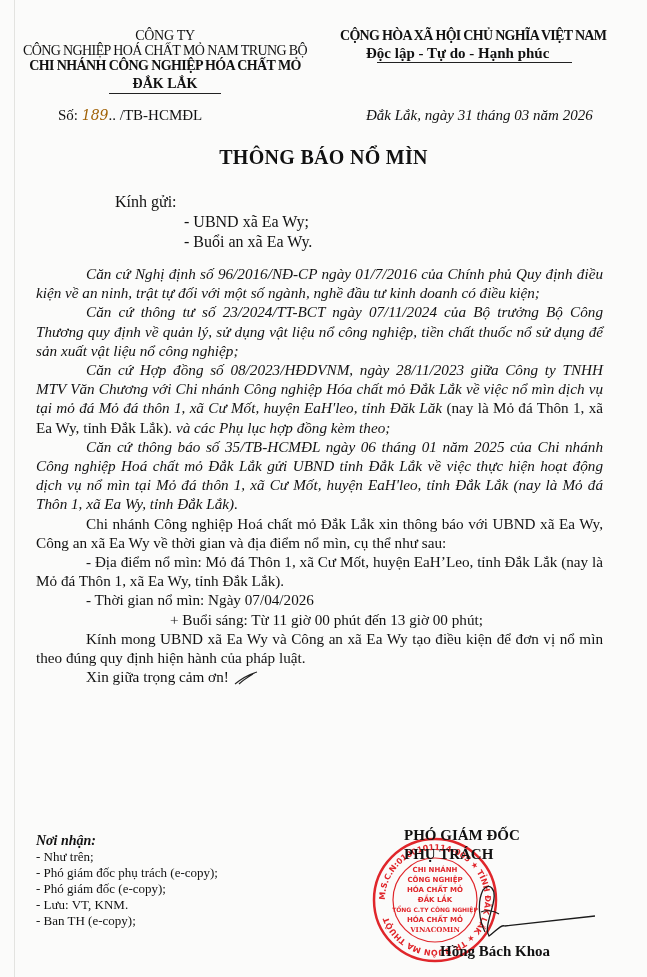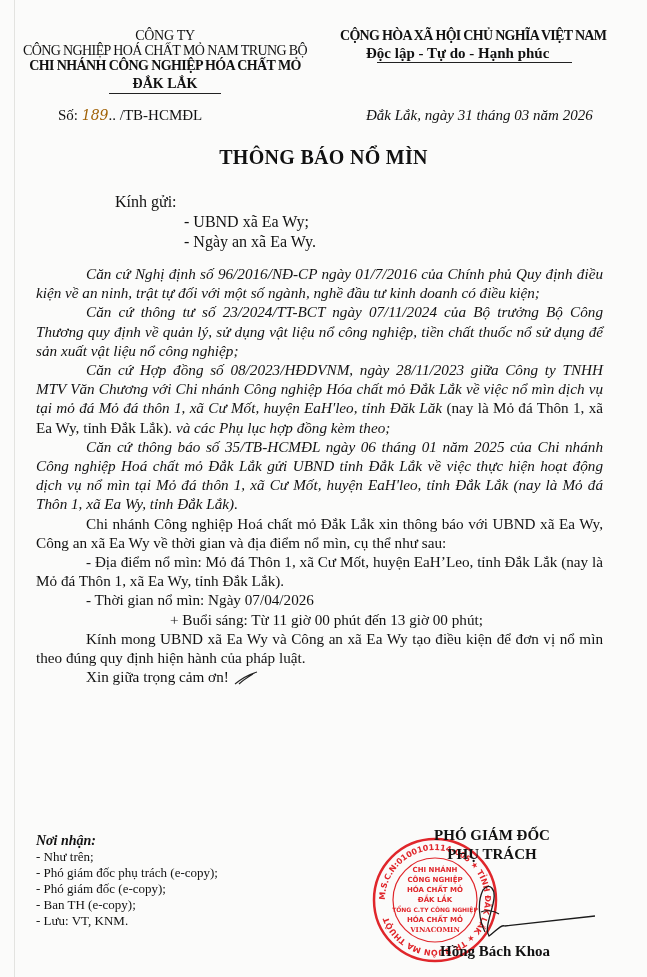--- a/index.html
+++ b/index.html
@@ -40,21 +40,21 @@
   #body p { margin: 0; text-align: justify; }
   #body p.indent { text-indent: 50px; }
   #body p.it { font-style: italic; }
   #body .bullets { padding-left: 134px; }
   #body .bullets div { white-space: nowrap; }
   .cursig { display: inline-block; width: 26px; height: 14px; vertical-align: -3px; }
   
   #noi-nhan { left: 36px; top: 833px; font-size: 13px; line-height: 16px; }
   #noi-nhan .head { font-weight: bold; font-style: italic; font-size: 14px; }
   
-  #sign-title { left: 404px; top: 826px; width: 176px; text-align: center; font-weight: bold; font-size: 15px; line-height: 19px; }
+  #sign-title { left: 404px; top: 826px; width: 176px; text-align: left; font-weight: bold; font-size: 15px; line-height: 19px; }
   #signer { left: 440px; top: 943px; font-weight: bold; font-size: 15px; }
   #stamp { left: 371px; top: 836px; width: 128px; height: 128px; }
   #signature { left: 475px; top: 880px; width: 130px; height: 60px; }
 </style>
 </head>
 <body>
 
 <div class="page-edge"></div>
 
 <div id="hdr-left" class="abs center">
@@ -73,21 +73,21 @@
   <div class="r2">Độc lập - Tự do - Hạnh phúc</div>
   <div class="underline-right"></div>
 </div>
 <div id="date-line" class="abs">Đắk Lắk, ngày 31 tháng 03 năm 2026</div>
 
 <div id="title" class="abs">THÔNG BÁO NỔ MÌN</div>
 
 <div id="recipients-label" class="abs">Kính gửi:</div>
 <div id="recipients" class="abs">
   <div>- UBND xã Ea Wy;</div>
-  <div>- Ngày an xã Ea Wy.</div>
+  <div>- Buổi an xã Ea Wy.</div>
 </div>
 
 <div id="body" class="abs">
   <p class="indent it">Căn cứ Nghị định số 96/2016/NĐ-CP ngày 01/7/2016 của Chính phủ Quy định điều kiện về an ninh, trật tự đối với một số ngành, nghề đầu tư kinh doanh có điều kiện;</p>
   <p class="indent it">Căn cứ thông tư số 23/2024/TT-BCT ngày 07/11/2024 của Bộ trưởng Bộ Công Thương quy định về quản lý, sử dụng vật liệu nổ công nghiệp, tiền chất thuốc nổ sử dụng để sản xuất vật liệu nổ công nghiệp;</p>
   <p class="indent"><i>Căn cứ Hợp đồng số 08/2023/HĐDVNM, ngày 28/11/2023 giữa Công ty TNHH MTV Văn Chương với Chi nhánh Công nghiệp Hóa chất mỏ Đắk Lắk về việc nổ mìn dịch vụ tại mỏ đá Mỏ đá thôn 1, xã Cư Mốt, huyện EaH'leo, tỉnh Đăk Lăk</i><span> (nay là Mỏ đá Thôn 1, xã Ea Wy, tỉnh Đắk Lắk).</span><i> và các Phụ lục hợp đồng kèm theo;</i></p>
   <p class="indent it">Căn cứ thông báo số 35/TB-HCMĐL ngày 06 tháng 01 năm 2025 của Chi nhánh Công nghiệp Hoá chất mỏ Đắk Lắk gửi UBND tỉnh Đắk Lắk về việc thực hiện hoạt động dịch vụ nổ mìn tại Mỏ đá thôn 1, xã Cư Mốt, huyện EaH'leo, tỉnh Đắk Lắk (nay là Mỏ đá Thôn 1, xã Ea Wy, tỉnh Đắk Lắk).</p>
   <p class="indent">Chi nhánh Công nghiệp Hoá chất mỏ Đắk Lắk xin thông báo với UBND xã Ea Wy, Công an xã Ea Wy về thời gian và địa điểm nổ mìn, cụ thể như sau:</p>
   <p class="indent">- Địa điểm nổ mìn: Mỏ đá Thôn 1, xã Cư Mốt, huyện EaH’Leo, tỉnh Đắk Lắk (nay là Mỏ đá Thôn 1, xã Ea Wy, tỉnh Đắk Lắk).</p>
   <p class="indent">- Thời gian nổ mìn: Ngày 07/04/2026</p>
@@ -100,22 +100,22 @@
         <path d="M2 13 C8 8, 14 4, 24 1 M6 13 C10 9, 15 6, 20 3" stroke="#222" stroke-width="1.1" fill="none"></path>
       </svg>
   </p>
 </div>
 
 <div id="noi-nhan" class="abs">
   <div class="head">Nơi nhận:</div>
   <div>- Như trên;</div>
   <div>- Phó giám đốc phụ trách (e-copy);</div>
   <div>- Phó giám đốc (e-copy);</div>
+  <div>- Lưu: VT, KNM.</div>
   <div>- Ban TH (e-copy);</div>
-  <div>- Lưu: VT, KNM.</div>
 </div>
 
 <svg id="stamp" class="abs" viewBox="0 0 128 128">
   <defs>
     <path id="ringpath" d="M64,64 m-50,0 a50,50 0 1,1 100,0 a50,50 0 1,1 -100,0"></path>
   </defs>
   <circle cx="64" cy="64" r="61" fill="none" stroke="#e0262b" stroke-width="2.5"></circle>
   <circle cx="64" cy="64" r="42" fill="none" stroke="#e0262b" stroke-width="1.2"></circle>
   <text font-family="DejaVu Sans, sans-serif" font-size="8" font-weight="bold" fill="#e0262b">
     <textPath href="#ringpath" startOffset="0">M.S.C.N:0100101114-005 ★ TỈNH ĐẮK LẮK ★ TP. BUÔN MA THUỘT</textPath>

